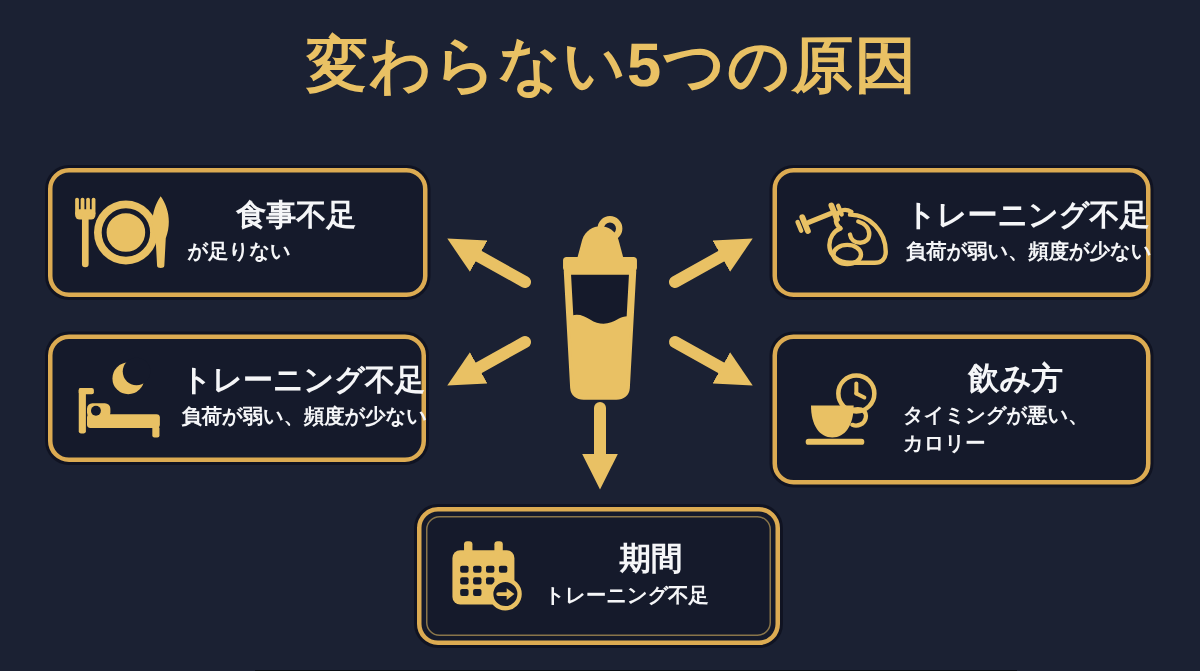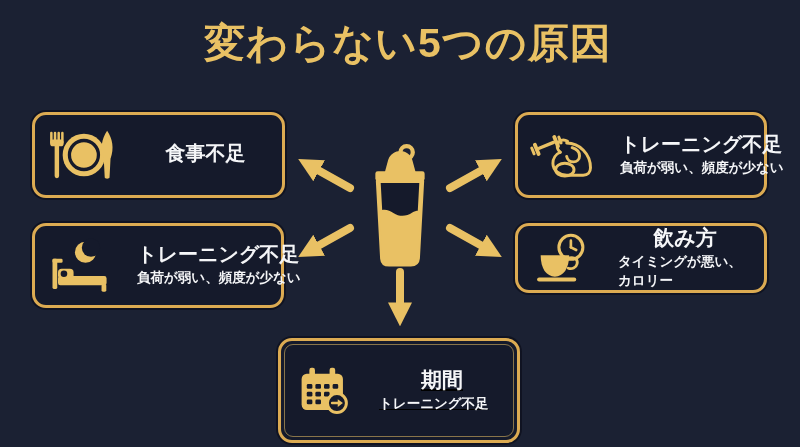--- a/index.html
+++ b/index.html
@@ -20,32 +20,32 @@
     position:absolute;left:0;top:16px;width:100%;
     text-align:center;font-size:41px;font-weight:800;
     color:var(--gold);letter-spacing:1px;margin:0;
   }
   .card{
     position:absolute;box-sizing:border-box;
     background:var(--card);
     border:3px solid var(--border);
     border-radius:14px;
     box-shadow:0 0 0 2px rgba(8,10,20,.55);
-    display:flex;align-items:center;gap:24px;
+    display:flex;align-items:center;gap:8px;
     padding:6px 12px;
   }
   .card.double::after{
     content:"";position:absolute;inset:3px;border-radius:9px;
     border:1px solid rgba(233,193,100,.55);pointer-events:none;
   }
   .card-tl{left:32px;top:112px;width:253px;height:86px;}
   .card-tr{left:515px;top:112px;width:252px;height:86px;}
   .card-bl{left:32px;top:223px;width:252px;height:85px;}
-  .card-br{left:515px;top:223px;width:252px;height:70px;}
-  .card-pc{left:278px;top:338px;width:242px;height:105px;text-decoration:underline;}
+  .card-br{left:515px;top:223px;width:252px;height:100px;}
+  .card-pc{left:278px;top:338px;width:242px;height:92px;}
   .card-icon{flex:0 0 auto;display:flex;align-items:center;justify-content:center;}
   .card-text{flex:1 1 auto;min-width:0;}
   .card-title{
     color:var(--white);font-weight:800;font-size:20px;
     text-align:center;line-height:1.15;margin-bottom:3px;white-space:nowrap;
   }
   .card-title.big{font-size:21px;}
   .card-sub{
     color:var(--white);font-weight:700;font-size:13.5px;line-height:1.35;
     text-align:left;white-space:nowrap;
@@ -74,20 +74,21 @@
           <rect x="7.7" y="18" width="4.6" height="36" rx="2.2"></rect>
           <circle cx="38" cy="30" r="22"></circle>
           <path d="M62 5 c5.5 8 7.5 18 3.5 29 l-1 19 c0 2 -5 2 -5 0 l-1 -19 c-4 -11 -2 -21 3.5 -29 z"></path>
         </g>
         <circle cx="38" cy="30" r="15" fill="none" stroke="#151a2b" stroke-width="3.4"></circle>
       </svg>
     </div>
     <div class="card-text">
       <div class="card-title">食事不足</div>
       <div class="card-sub">
+        <span>が足りない</span>
       </div>
     </div>
   </div>
 
   <div class="card card-tr">
     <div class="card-icon">
       <svg width="66" height="58" viewBox="0 0 72 60">
         <g fill="#e9c164" transform="rotate(-22 17 20)">
           <rect x="8" y="18" width="20" height="3.6" rx="1.5"></rect>
           <rect x="4.5" y="12.5" width="4.2" height="15" rx="2"></rect>

